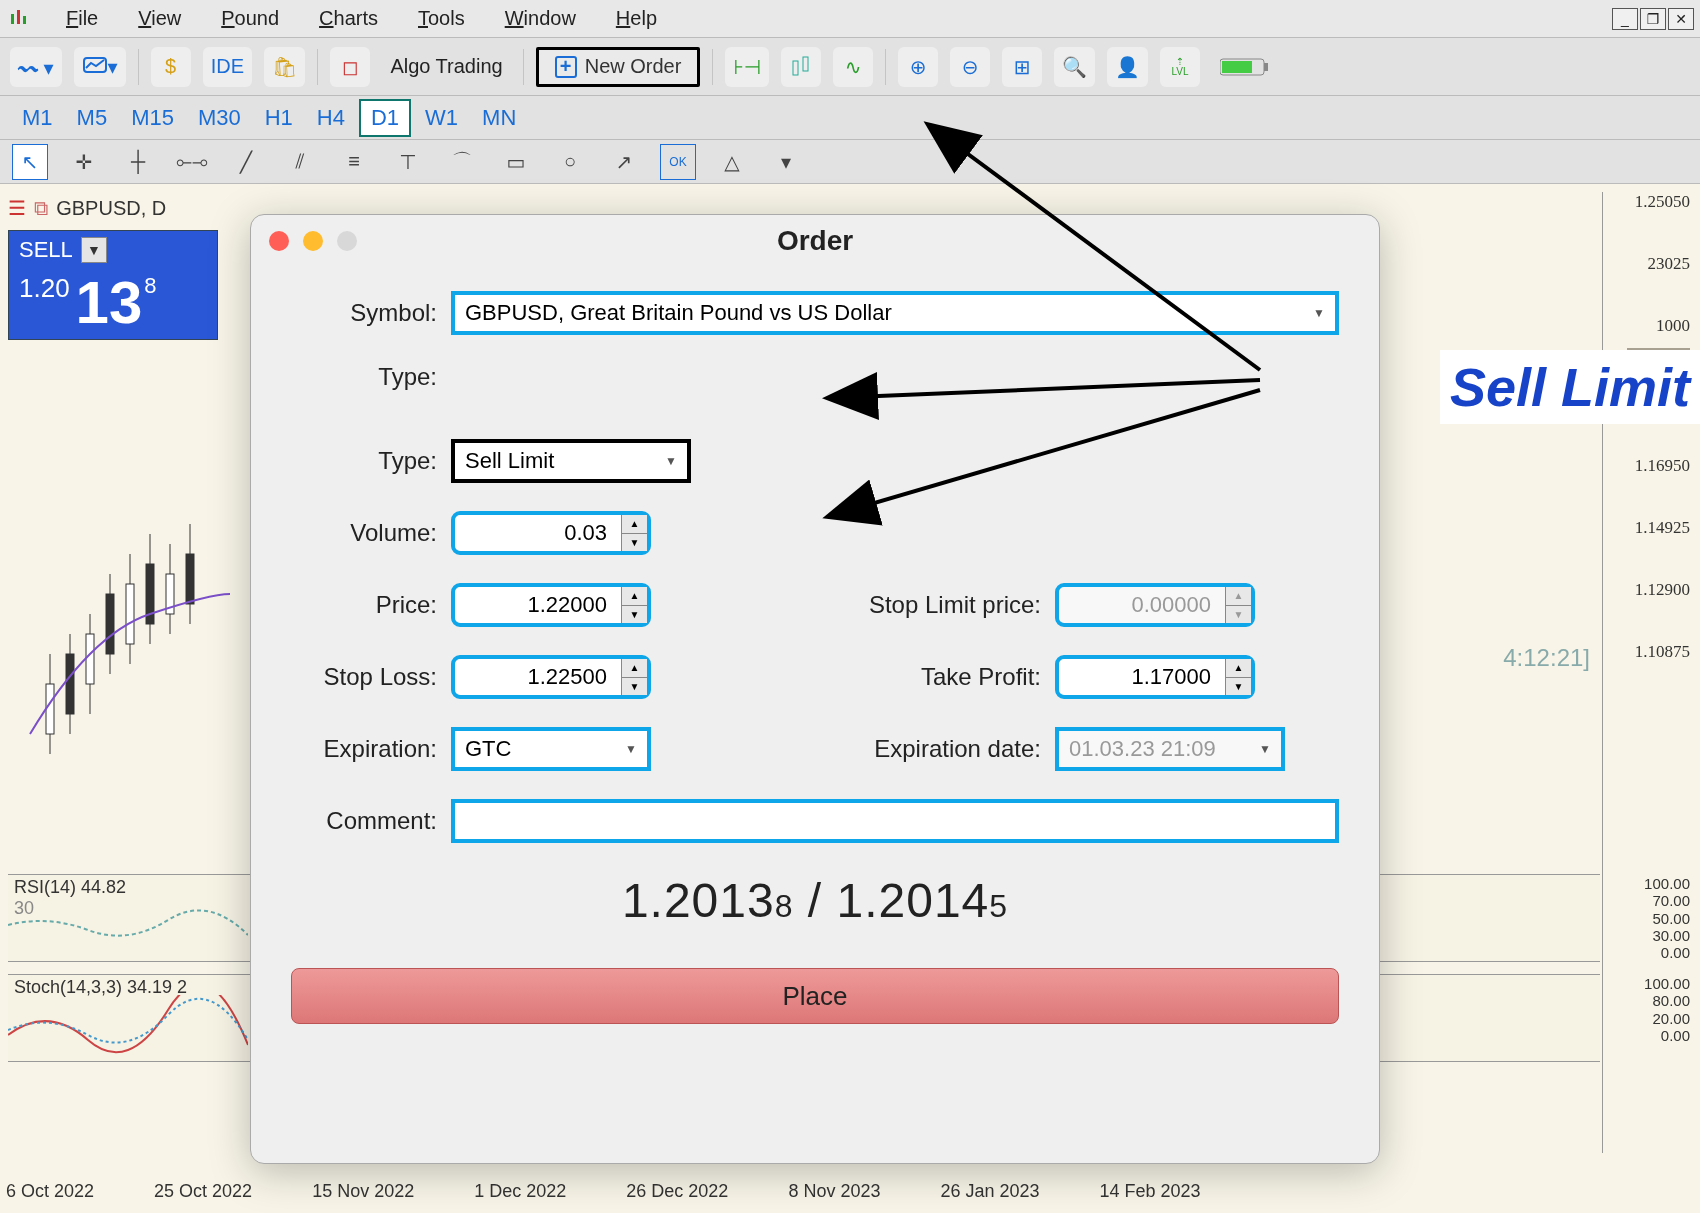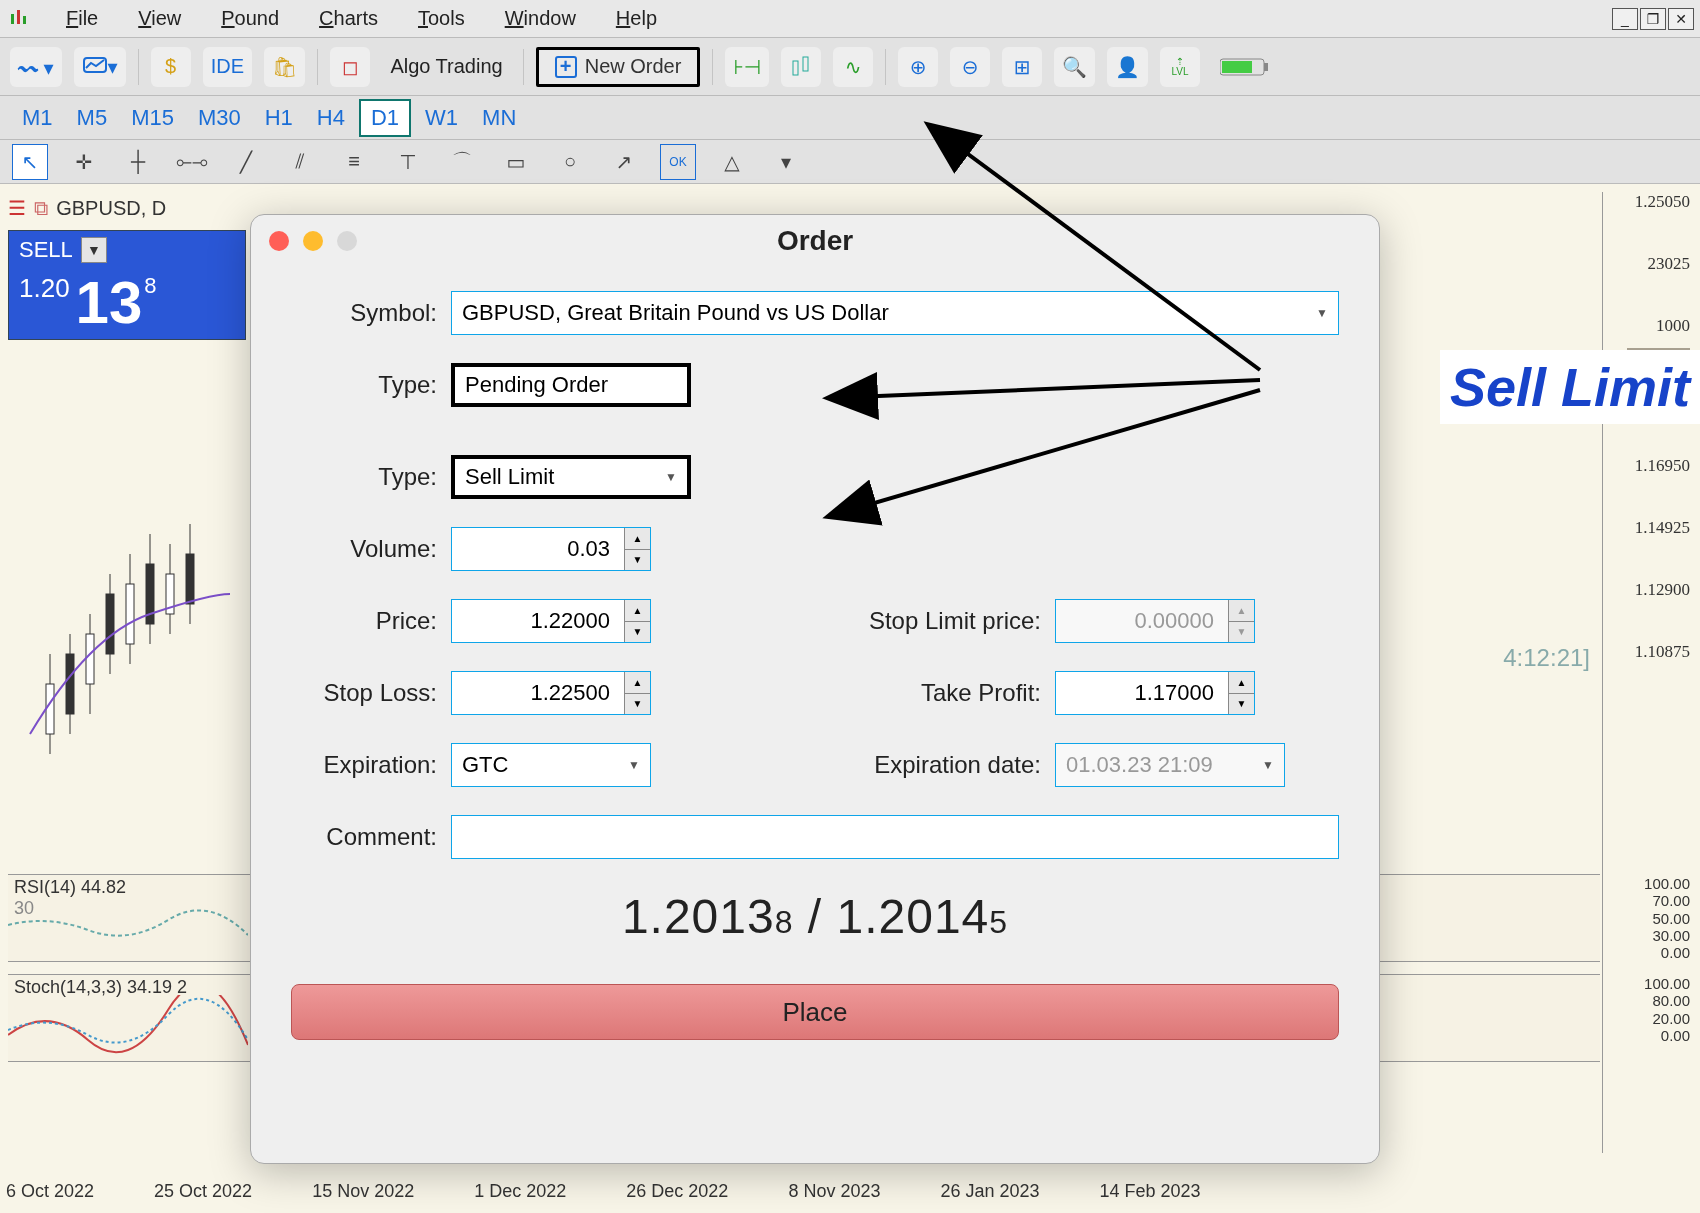--- a/index.html
+++ b/index.html
@@ -30,21 +30,21 @@
 .drawbar { display:flex; align-items:center; height:44px; background:#e2e2e2; border-bottom:1px solid #bbb; padding:0 12px; gap:18px; }
 .drawbtn { width:36px; height:36px; display:flex; align-items:center; justify-content:center; font-size:20px; color:#444; cursor:pointer; }
 .drawbtn.first { border:1px solid #1a6dd6; color:#1a6dd6; background:#fff; }
 
 
 .chart-area { position:absolute; top:184px; left:0; right:0; bottom:0; background:#f8f5e8; }
 .chart-left { position:absolute; left:8px; top:12px; width:240px; }
 .chart-head { display:flex; align-items:center; gap:8px; font-size:20px; color:#333; }
 .chart-head .eq { color:#c33; }
 .chart-head .brf { color:#c66; }
-.sell-tile { margin-top:10px; width:238px; height:110px; background:#2a57d6; border:1px solid #345; color:#fff; position:relative; }
+.sell-tile { margin-top:10px; width:210px; height:110px; background:#2a57d6; border:1px solid #345; color:#fff; position:relative; }
 .sell-tile .top { display:flex; align-items:center; gap:8px; padding:6px 10px; font-size:22px; }
 .sell-tile .dd { width:26px; height:26px; background:#e5e5e5; border:1px solid #888; color:#333; display:flex; align-items:center; justify-content:center; font-size:14px; }
 .sell-tile .price { position:absolute; bottom:6px; left:10px; right:10px; display:flex; align-items:flex-start; font-family:Arial;margin-top:8px; }
 .sell-tile .p1 { font-size:26px; }
 .sell-tile .p2 { font-size:60px; font-weight:bold; line-height:1; margin-left:6px; }
 .sell-tile .p3 { font-size:22px; vertical-align:super; margin-left:2px; }
 
 .yaxis { position:absolute; right:6px; top:8px; bottom:60px; width:92px; border-left:1px solid #999; font-size:17px; color:#333; }
 .ylab { position:absolute; right:4px;font-family:Liberation Serif, serif; }
 .ylab.hl { background:#a8a090; color:#fff; padding:0 4px; }
@@ -60,25 +60,25 @@
 .dlg-title { height:52px; display:flex; align-items:center; justify-content:center; font-size:28px; font-weight:bold; color:#222; position:relative; }
 .traffic { position:absolute; left:18px; top:16px; display:flex; gap:14px; }
 .dot { width:20px; height:20px; border-radius:50%; }
 .dot.r { background:#ff5f57; }
 .dot.y { background:#febc2e; }
 .dot.g { background:#d8d8d8; }
 
 .form { padding:24px 40px 0 40px; }
 .row { display:flex; align-items:center; margin-bottom:28px; }
 .lbl { width:160px; text-align:right; font-size:24px; color:#222; padding-right:14px; }
-.field { border:1px solid #0ea5e9; background:#fff; height:44px; font-size:22px; padding:0 10px; display:flex; align-items:center; }
+.field { border:4px solid #0ea5e9; background:#fff; height:44px; font-size:22px; padding:0 10px; display:flex; align-items:center; }
 .field.full { flex:1; }
 .field.dd::after { content:'▼'; margin-left:auto; font-size:12px; color:#555; }
 .field.box { border:4px solid #000; }
-.field.spin { width:200px; justify-content:flex-end; position:relative; }
+.field.spin { width:200px; justify-content:flex-end; position:relative;border-radius:9px; }
 .spin-btns { position:absolute; right:0; top:0; bottom:0; width:26px; border-left:1px solid #888; display:flex; flex-direction:column; background:#e8e8e8; }
 .spin-btns div { flex:1; display:flex; align-items:center; justify-content:center; font-size:10px; border-bottom:1px solid #888; cursor:pointer; }
 .spin-btns div:last-child { border-bottom:none; }
 .field.disabled { color:#999; background:#f8f8f8; }
 
 .col2 { display:flex; gap:40px; }
 .col { flex:1; }
 .col .row { margin-bottom:28px; }
 .col .lbl { width:220px; }
 
@@ -304,23 +304,20 @@
 
   <div class="form">
     <div class="row">
       <div class="lbl">Symbol:</div>
       <div class="field full dd">
           <span>GBPUSD, Great Britain Pound vs US Dollar</span>
         </div>
     </div>
     <div class="row">
       <div class="lbl">Type:</div>
-      <div class="field box" style="width:240px;">
-          <span>Pending Order</span>
-        </div>
     </div>
     <div style="height:20px;"></div>
     <div class="row">
       <div class="lbl">Type:</div>
       <div class="field box dd" style="width:240px;">
           <span>Sell Limit</span>
         </div>
     </div>
     <div class="row">
       <div class="lbl">Volume:</div>

